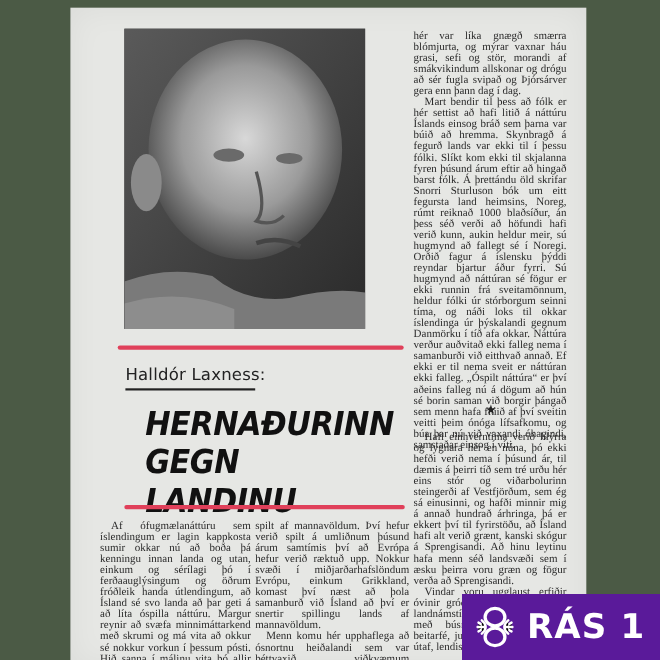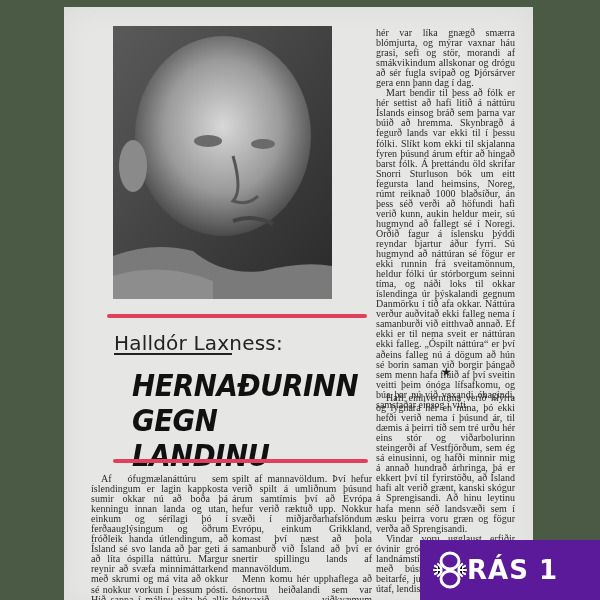--- a/index.html
+++ b/index.html
@@ -15,21 +15,21 @@
   }
   .photo {
     position: absolute; left: 113px; top: 26px; width: 219px; height: 273px;
     background: #3a3a3a; overflow: hidden;
   }
   .red-line {
     position: absolute; height: 4px; background: #e0405a; border-radius: 2px;
   }
   .author {
     position: absolute; left: 114px; top: 331px;
-    font-family: "DejaVu Sans", sans-serif; font-size: 20px; color: #222;
+    font-family: "DejaVu Sans", sans-serif; font-size: 15px; color: #222;
     letter-spacing: 0.2px;
   }
   .author-underline {
     position: absolute; left: 114px; top: 353px; width: 118px; height: 2px; background: #222;
   }
   .headline {
     position: absolute; left: 132px; top: 368px; width: 240px;
     font-family: "DejaVu Sans", sans-serif; font-weight: bold; font-style: italic;
     font-size: 30px; line-height: 35px; color: #111; letter-spacing: -0.5px;
     transform: scaleX(0.92); transform-origin: left;
@@ -47,22 +47,22 @@
   .star {
     position: absolute; left: 441px; top: 365px; font-size: 12px; color: #222;
     font-family: "DejaVu Sans", sans-serif;
   }
   .badge {
     position: absolute; left: 420px; top: 540px; width: 180px; height: 60px;
     background: #5a1a9a; display: flex; align-items: center;
   }
   .badge-logo { margin-left: 13px; width: 34px; height: 40px; }
   .badge-text {
-    margin-left: 0; color: #fff; font-family: "DejaVu Sans", sans-serif;
-    font-weight: bold; font-size: 26px; letter-spacing: 1px;
+    margin-left: 12px; color: #fff; font-family: "DejaVu Sans", sans-serif;
+    font-weight: bold; font-size: 31px; letter-spacing: 1px;
   }
 </style>
 </head>
 <body>
 
 <div class="page"></div>
 
 <div class="photo">
   <svg width="219" height="273" viewBox="0 0 219 273">
     <defs>

